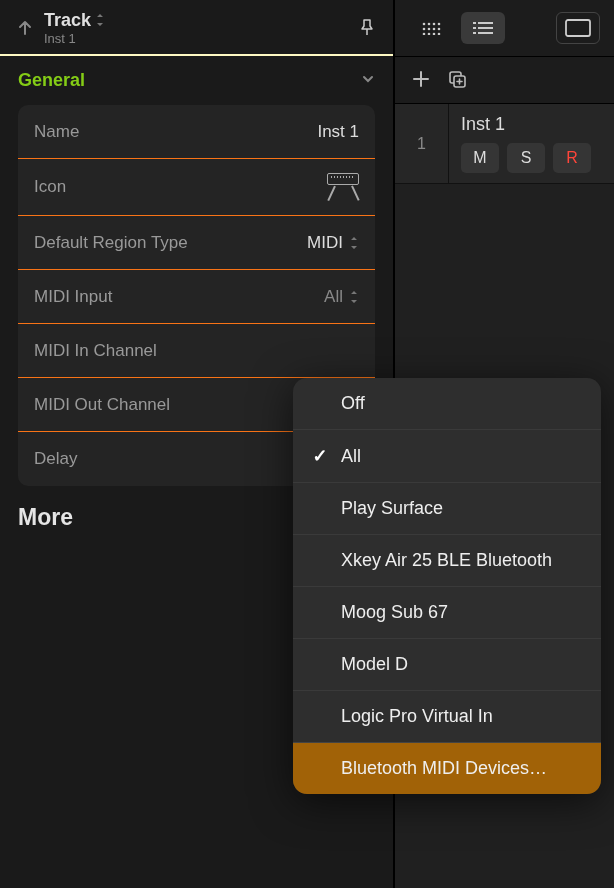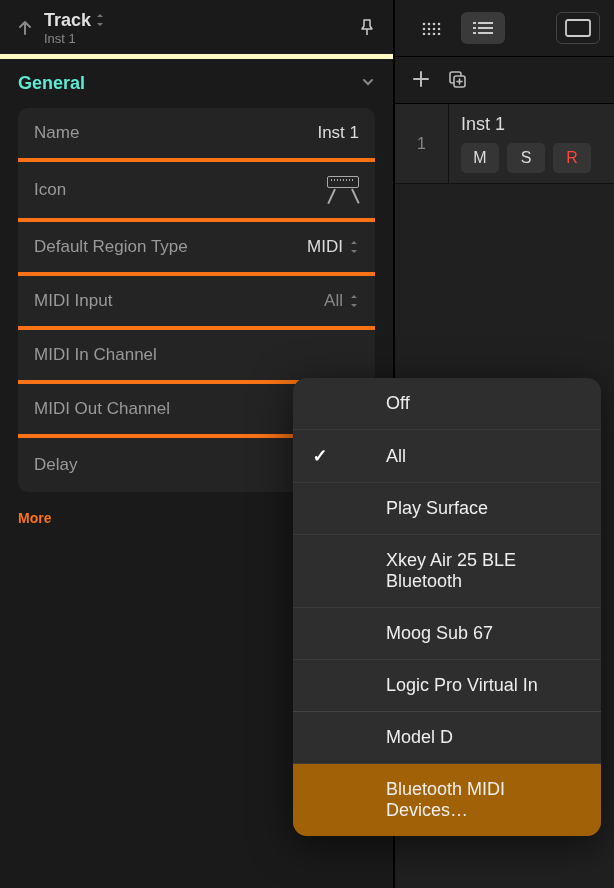--- a/index.html
+++ b/index.html
@@ -24,21 +24,21 @@
       width: 394px;
       background: #1a1a1a;
       border-right: 1px solid #000;
       display: flex;
       flex-direction: column;
     }
     .inspector-header {
       display: flex;
       align-items: center;
       padding: 10px 14px 8px 14px;
-      border-bottom: 5px solid #fef9c3;
+      border-bottom: 2px solid #fef9c3;
     }
     .up-arrow {
       width: 22px;
       height: 22px;
       display: flex;
       align-items: center;
       justify-content: center;
       color: #888;
       margin-right: 8px;
     }
@@ -72,38 +72,38 @@
       height: 22px;
       color: #ccc;
     }
     .section-header {
       display: flex;
       align-items: center;
       justify-content: space-between;
       padding: 14px 18px;
       font-size: 18px;
       font-weight: 600;
-      color: #5eead4;
+      color: #84cc16;
     }
     .chevron {
       color: #888;
       font-size: 14px;
     }
     .props-panel {
       background: #242424;
       margin: 0 18px;
       border-radius: 10px;
       overflow: hidden;
     }
     .prop-row {
       display: flex;
       align-items: center;
       justify-content: space-between;
       padding: 14px 16px;
-      border-bottom: 4px solid #f97316;
+      border-bottom: 1px solid #f97316;
       min-height: 54px;
     }
     .prop-row:last-child {
       border-bottom: none;
     }
     .prop-label {
       font-size: 17px;
       color: #999;
     }
     .prop-value {
@@ -160,23 +160,23 @@
     .kbd-stand::after { right: 0; transform: rotate(-25deg); transform-origin: top;}
     .updown-icon {
       color: #777;
       font-size: 11px;
       line-height: 0.7;
       display: flex;
       flex-direction: column;
     }
     .more-section {
       padding: 18px;
-      font-size: 14px;
+      font-size: 23px;
       font-weight: 600;
-      color: #f97316;
+      color: #e5e5e5;
     }
     .right-panel {
       flex: 1;
       background: #1c1c1c;
       display: flex;
       flex-direction: column;
       border-left: 1px solid #000;
     }
     .toolbar {
       display: flex;
@@ -285,21 +285,20 @@
     }
     .menu-check {
       width: 18px;
       display: flex;
       justify-content: center;
       color: #fff;
       font-weight: 600;
     }
     .menu-label {
       flex: 1;
-      margin-left: 45px;
     }
     .menu-bottom {
       background: #a16207;
     }
   </style>
 </head>
 <body>
 
 <div class="app">
   <div class="inspector">
@@ -464,25 +463,25 @@
     <span class="menu-label">Play Surface</span>
   </div>
   <div class="menu-item">
     <span class="menu-check"></span>
     <span class="menu-label">Xkey Air 25 BLE Bluetooth</span>
   </div>
   <div class="menu-item">
     <span class="menu-check"></span>
     <span class="menu-label">Moog Sub 67</span>
   </div>
+  <div class="menu-item">
+    <span class="menu-check"></span>
+    <span class="menu-label">Model D</span>
+  </div>
   <div class="menu-item separator-after">
     <span class="menu-check"></span>
     <span class="menu-label">Logic Pro Virtual In</span>
   </div>
-  <div class="menu-item">
-    <span class="menu-check"></span>
-    <span class="menu-label">Model D</span>
-  </div>
   <div class="menu-item menu-bottom">
     <span class="menu-check"></span>
     <span class="menu-label">Bluetooth MIDI Devices…</span>
   </div>
 </div>
 
 </body></html>

